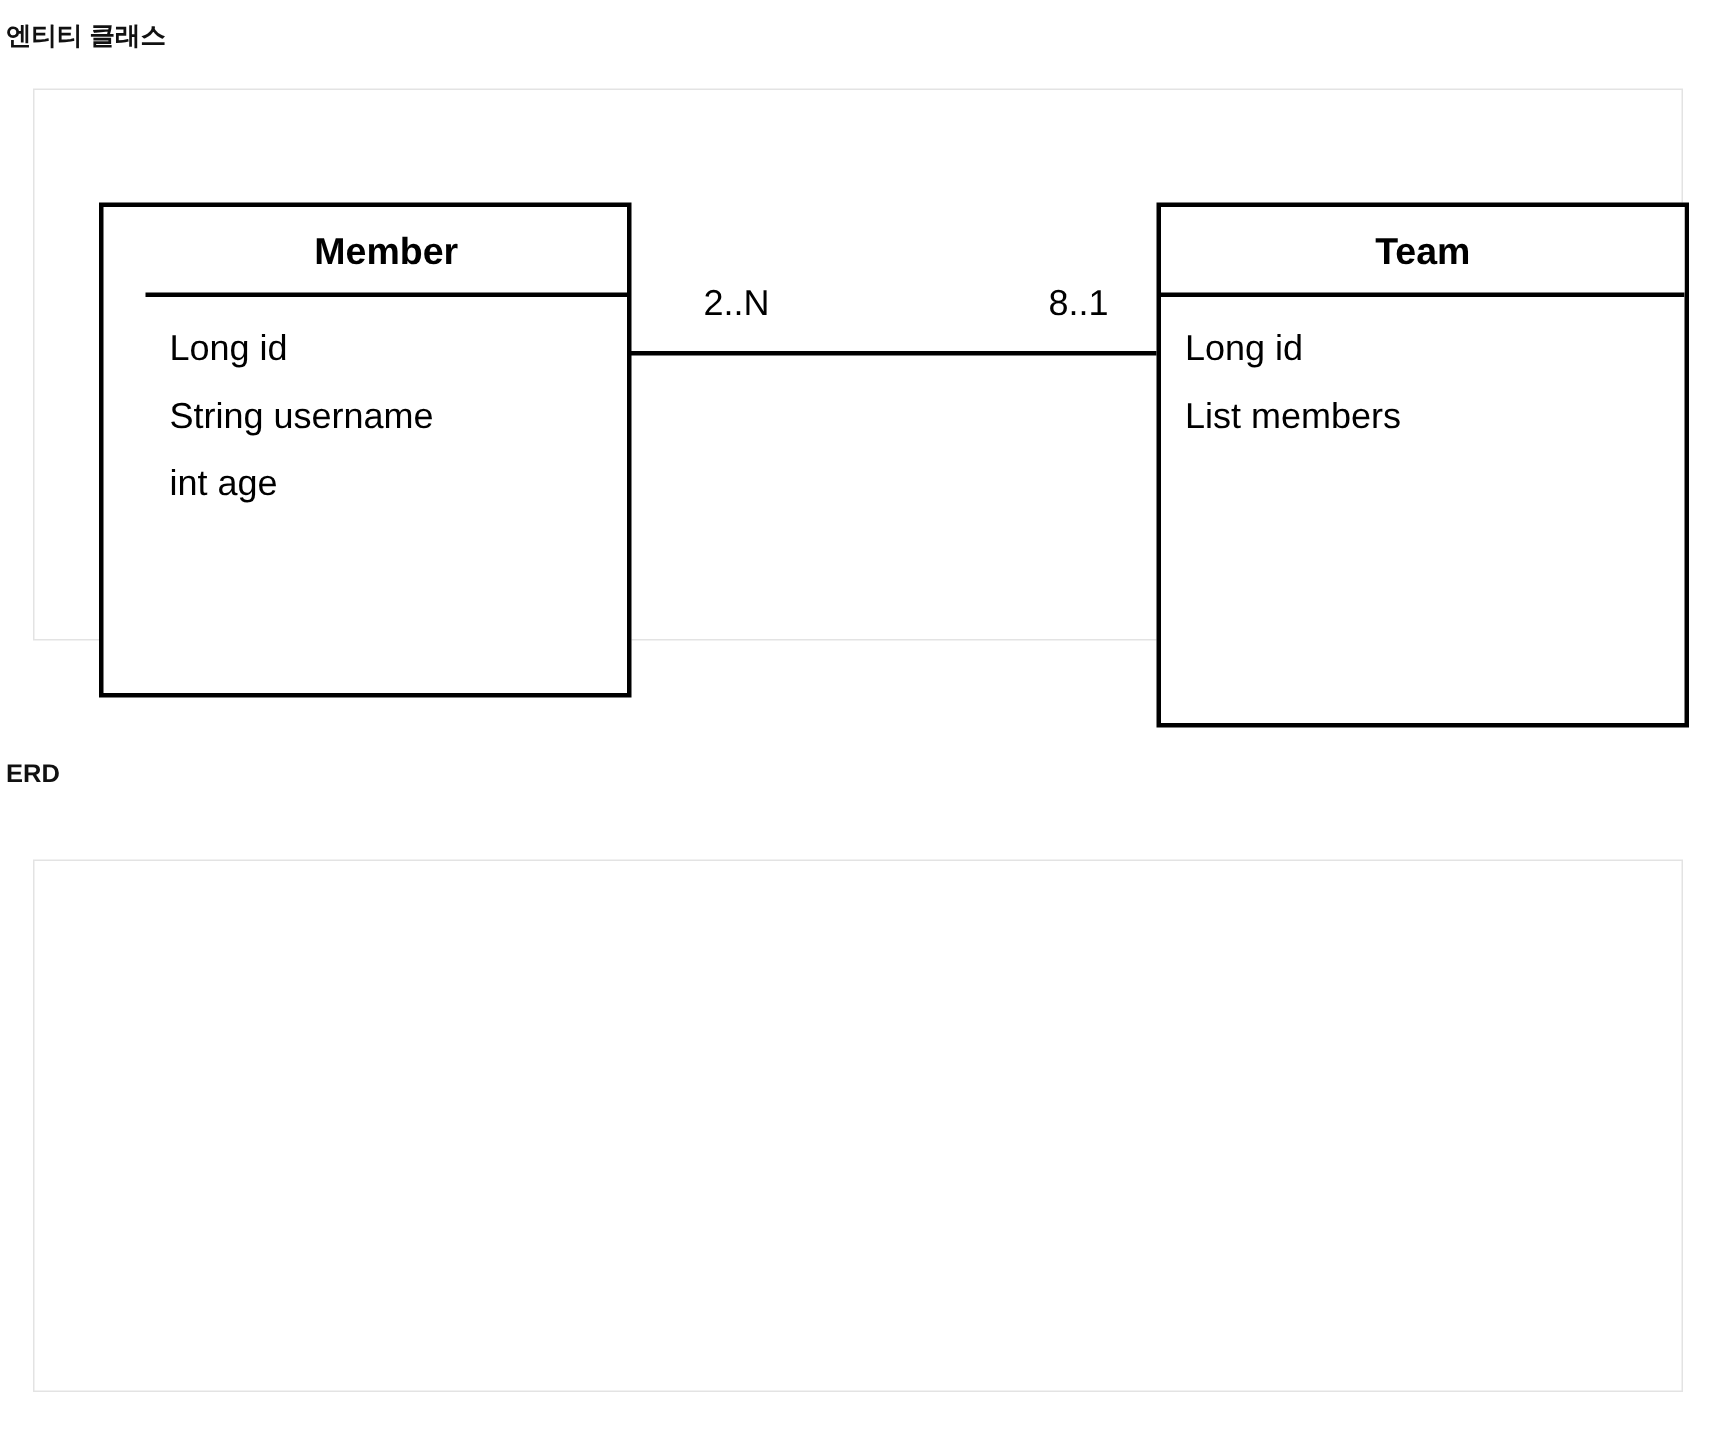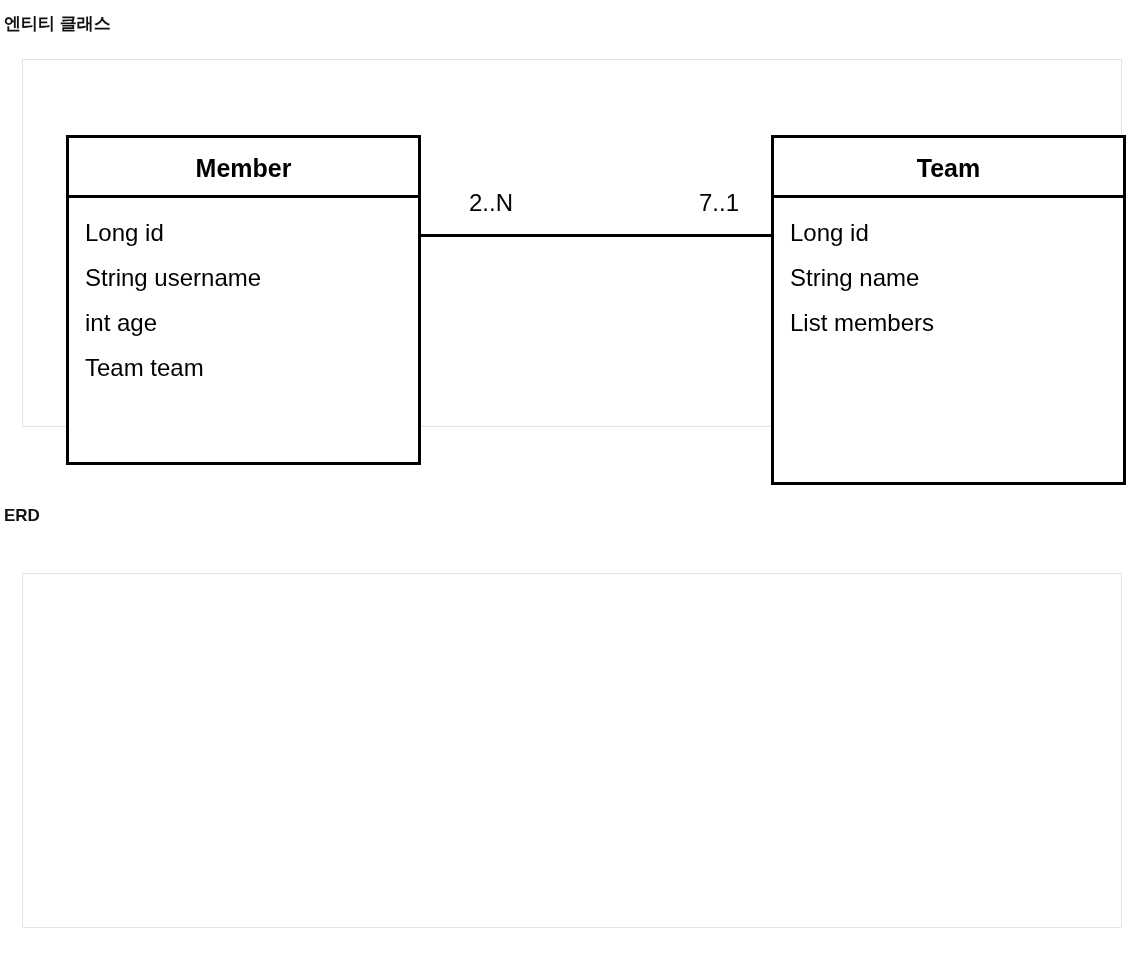--- a/index.html
+++ b/index.html
@@ -58,21 +58,21 @@
     box-sizing: border-box;
   }
   .uml-field {
     font-size: 24px;
     line-height: 1.0;
     padding: 9px 0 12px 0;
     white-space: nowrap;
   }
   .uml-field.bold { font-weight: normal; }
 
-  #uml-member { left: 43px;  top: 75px; width: 355px; height: 330px; }
+  #uml-member { left: 43px;  top: 75px; width: 355px; height: 330px; padding-left: 28px; }
   #uml-team   { left: 748px; top: 75px; width: 355px; height: 350px; }
 
   
   .assoc-line {
     position: absolute;
     left: 397px;
     top: 174px;
     width: 352px;
     height: 3px;
     background: #000000;
@@ -92,33 +92,31 @@
 <div class="section-heading" id="heading-entity">엔티티 클래스</div>
 
 <div class="panel" id="panel-entity">
 
   <div class="uml-box" id="uml-member">
     <div class="uml-title">Member</div>
     <div class="uml-fields">
       <div class="uml-field">Long id</div>
       <div class="uml-field">String username</div>
       <div class="uml-field">int age</div>
-      <div class="uml-field bold">Team team</div>
     </div>
   </div>
 
   <div class="assoc-line"></div>
   <div class="mult" id="mult-left">2..N</div>
-  <div class="mult" id="mult-right">7..1</div>
+  <div class="mult" id="mult-right">8..1</div>
 
   <div class="uml-box" id="uml-team">
     <div class="uml-title">Team</div>
     <div class="uml-fields">
       <div class="uml-field">Long id</div>
-      <div class="uml-field">String name</div>
       <div class="uml-field bold">List members</div>
     </div>
   </div>
 
 </div>
 
 <div class="section-heading" id="heading-erd">ERD</div>
 
 <div class="panel" id="panel-erd">
 

